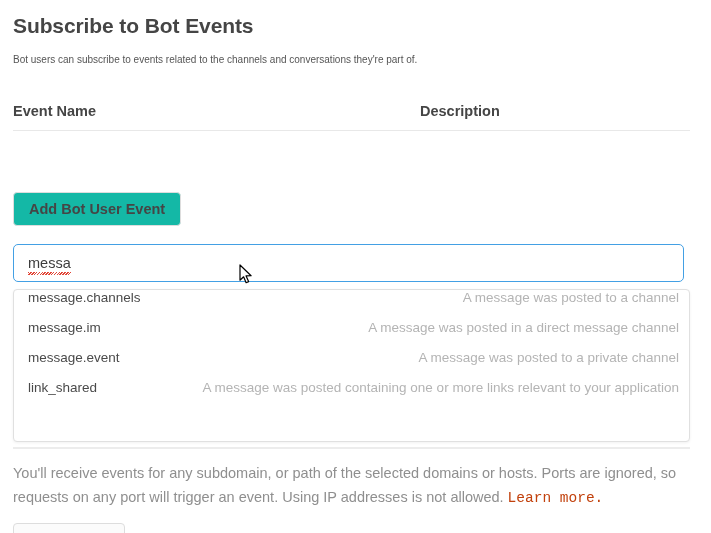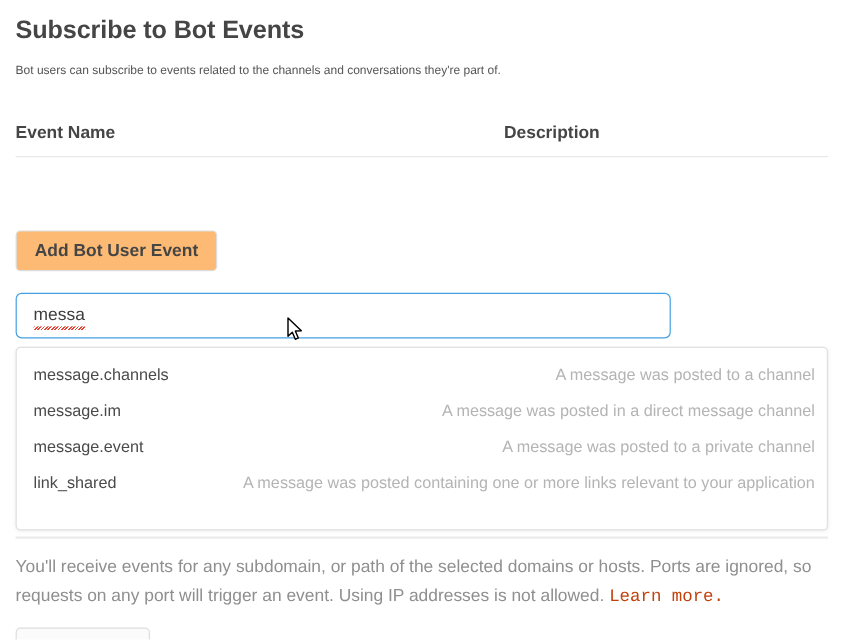--- a/index.html
+++ b/index.html
@@ -83,37 +83,37 @@
   
   .add-event-button {
     position: absolute;
     left: 13px;
     top: 192px;
     height: 34px;
     padding: 0 15px;
     display: flex;
     align-items: center;
     justify-content: center;
-    background: #fdba74;
+    background: #14b8a6;
     border: 1px solid #dddddd;
     border-radius: 4px;
     font-family: "Liberation Sans", sans-serif;
     font-size: 14.5px;
     font-weight: bold;
     color: #454545;
     cursor: pointer;
     white-space: nowrap;
   }
 
   
   .search-field {
     position: absolute;
     left: 13px;
     top: 244px;
-    width: 546px;
+    width: 671px;
     height: 38px;
     border: 1.5px solid #43a0e4;
     border-radius: 5px;
     background: #ffffff;
     display: flex;
     align-items: center;
     padding: 0 14px;
   }
   .search-value {
     font-size: 14.5px;
@@ -147,21 +147,21 @@
     background: #ffffff;
     border: 1px solid #e0e0e0;
     border-radius: 4px;
     box-shadow: 0 1px 3px rgba(0,0,0,0.06);
     overflow: hidden;
   }
   .suggestion-row {
     position: relative;
     height: 30px;
     display: flex;
-    align-items: flex-end;
+    align-items: flex-start;
     padding: 0 10px 0 14px;
     cursor: pointer;
   }
   .suggestion-name {
     font-size: 13.5px;
     color: #4a4a4a;
     white-space: nowrap;
   }
   .suggestion-desc {
     margin-left: auto;

